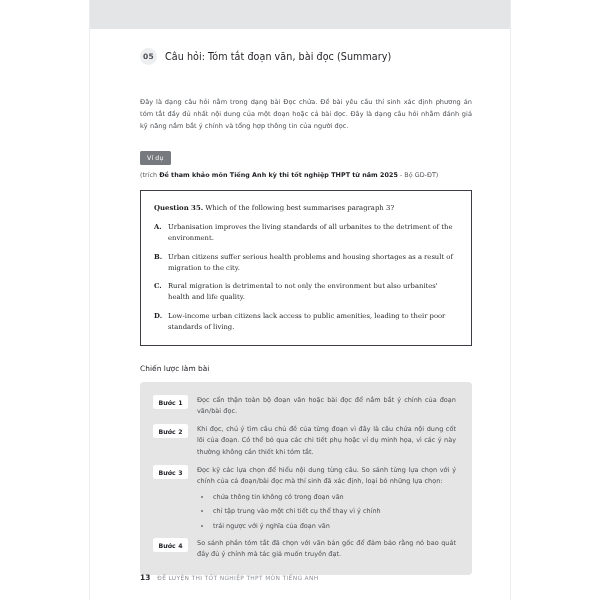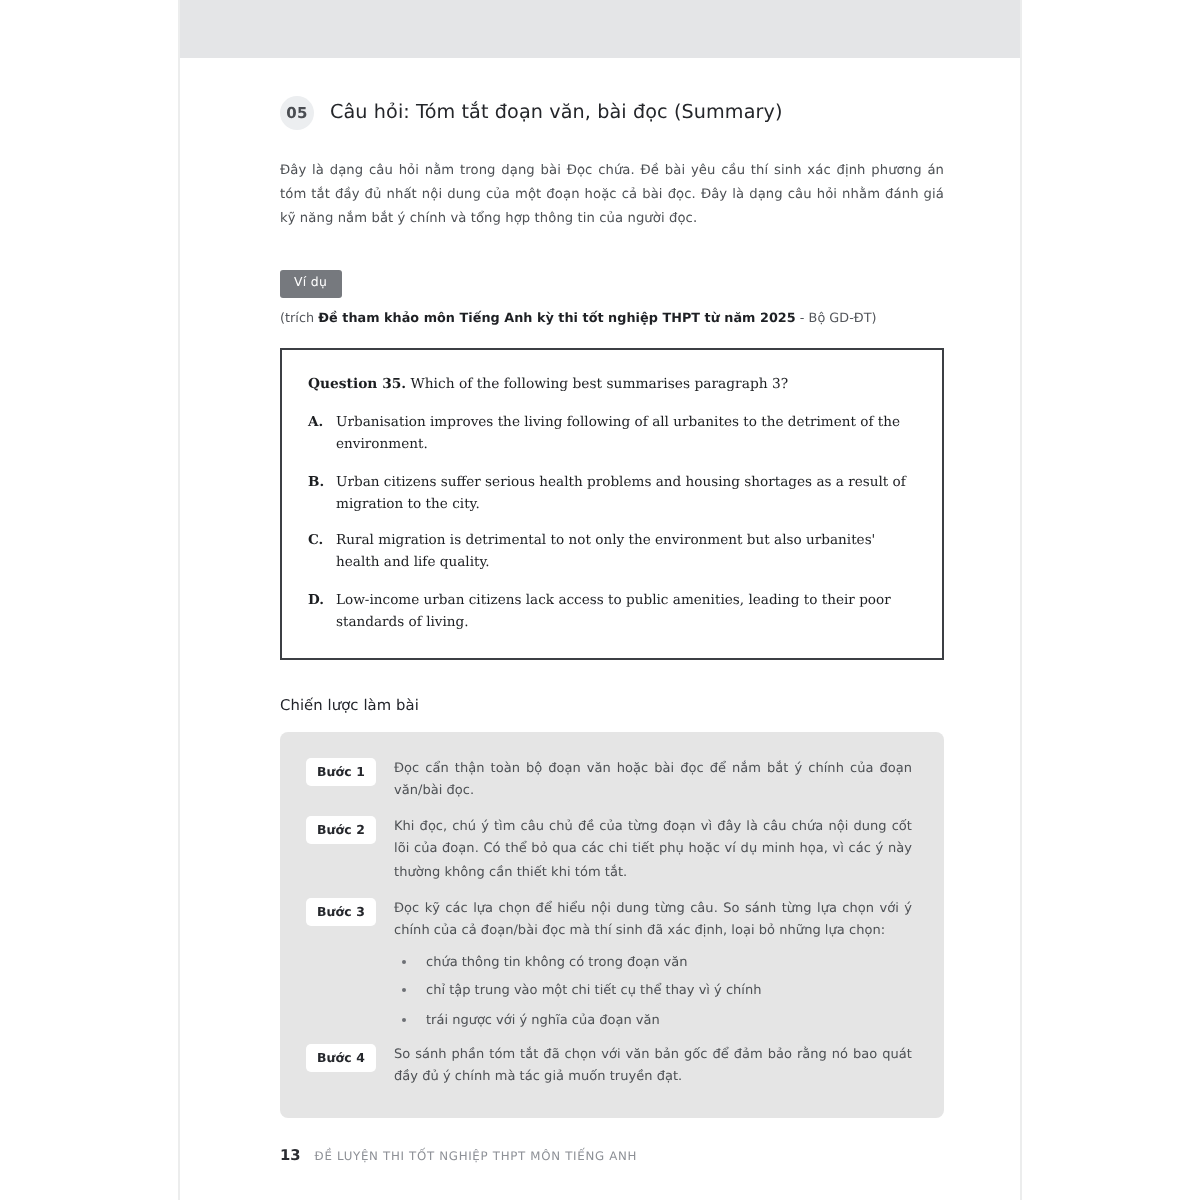--- a/index.html
+++ b/index.html
@@ -41,21 +41,21 @@
     height: 571px;
     box-sizing: border-box;
     padding: 19px 38px 0 50px;
   }
 
   
   .sec-head {
     display: flex;
     align-items: center;
     gap: 8px;
-    margin-bottom: 14px;
+    margin-bottom: 31px;
   }
   .sec-badge {
     width: 17px;
     height: 17px;
     border-radius: 50%;
     background: #eceef0;
     color: #4a4d52;
     font-size: 7.5px;
     font-weight: bold;
     letter-spacing: 0.2px;
@@ -242,21 +242,21 @@
       <span class="vidu-badge">Ví dụ</span>
     </div>
 
     <p class="source-line"><span>(trích </span><b>Đề tham khảo môn Tiếng Anh kỳ thi tốt nghiệp THPT từ năm 2025</b><span> - Bộ GD-ĐT)</span></p>
 
     <div class="qbox">
       <p class="qstem"><b>Question 35.</b> <span>Which of the following best summarises paragraph 3?</span></p>
 
       <div class="opt">
         <span class="opt-letter">A.</span>
-        <span class="opt-text">Urbanisation improves the living following of all urbanites to the detriment of the environment.</span>
+        <span class="opt-text">Urbanisation improves the living standards of all urbanites to the detriment of the environment.</span>
       </div>
       <div class="opt">
         <span class="opt-letter">B.</span>
         <span class="opt-text">Urban citizens suffer serious health problems and housing shortages as a result of migration to the city.</span>
       </div>
       <div class="opt">
         <span class="opt-letter">C.</span>
         <span class="opt-text">Rural migration is detrimental to not only the environment but also urbanites' health and life quality.</span>
       </div>
       <div class="opt">

